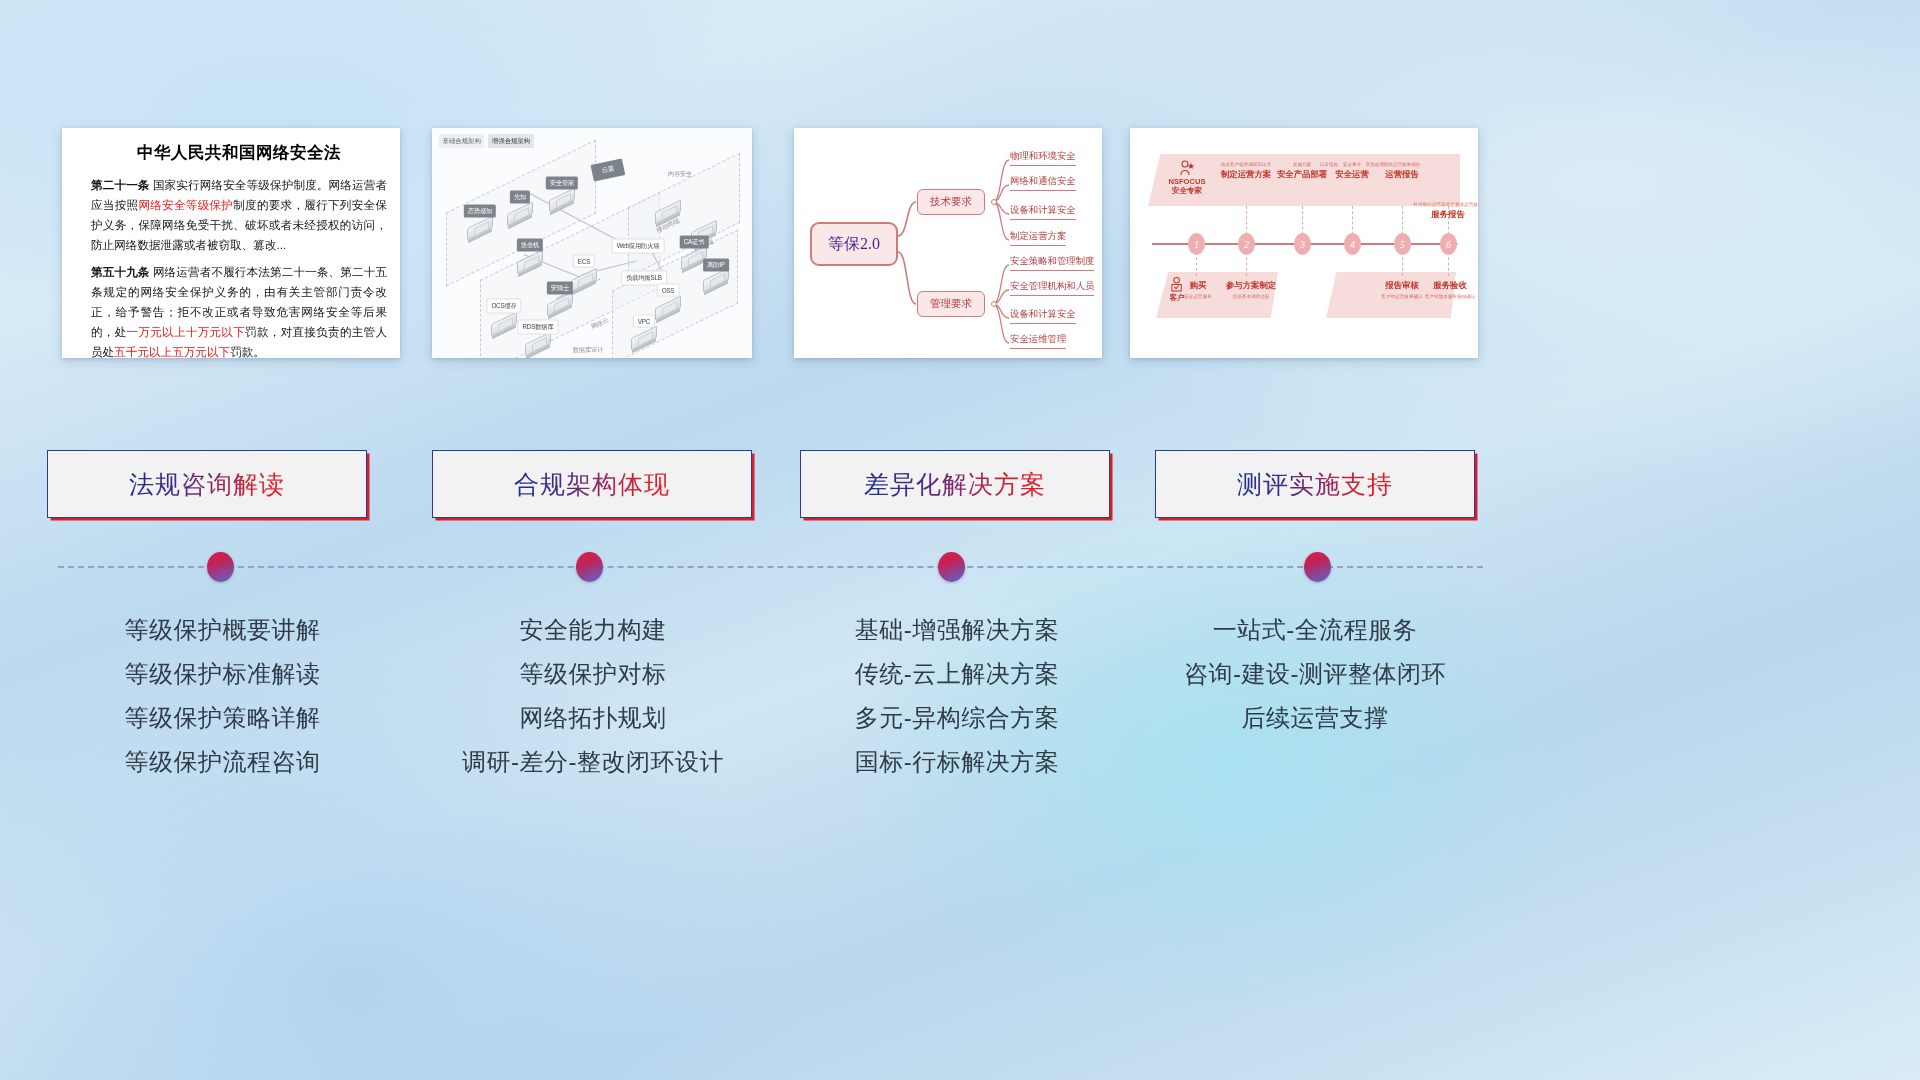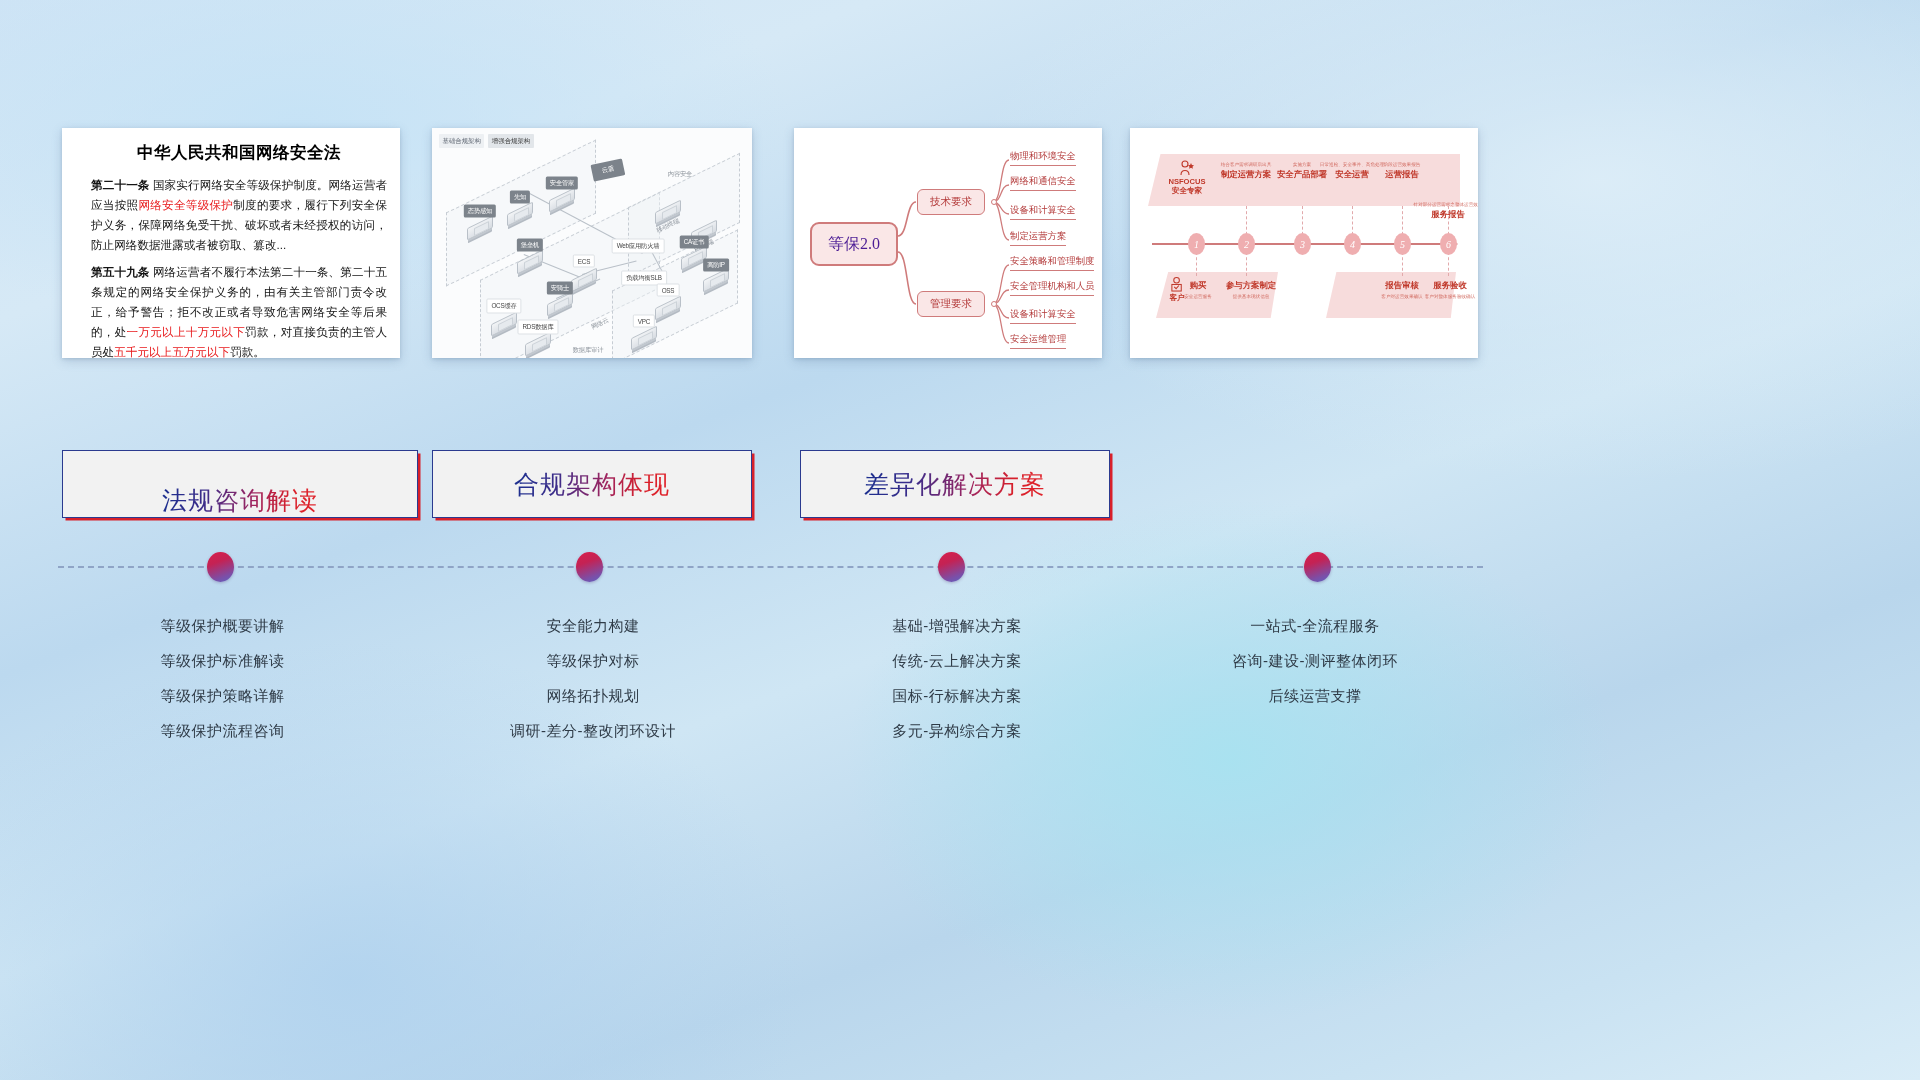--- a/index.html
+++ b/index.html
@@ -137,21 +137,21 @@
     background:#f2f2f2; border:1.6px solid #2b3a8f;
     box-shadow: 3px 3px 0 -0.5px #d8202a;
     display:flex; align-items:center; justify-content:center;
   }
   .head-box .txt {
     font-size:25px; font-weight:500; letter-spacing:1px;
     background:linear-gradient(95deg,#1a2f8f 0%, #3d2d8a 28%, #9c2460 58%, #d8202a 82%, #e1242c 100%);
     -webkit-background-clip:text; background-clip:text;
     -webkit-text-fill-color:transparent; color:transparent;
   }
-  .hb1 { left:62px;   width:356px;align-items:flex-end; }
+  .hb1 { left:47px;   width:320px; }
   .hb2 { left:432px;  width:320px; }
   .hb3 { left:800px;  width:310px; }
   .hb4 { left:1155px; width:320px; }
 
   
   .rail {
     position:absolute; left:58px; top:566px; width:1425px; height:0;
     border-top:2.2px dashed #8fa4c6;
   }
   .rail-dot {
@@ -160,21 +160,21 @@
     box-shadow:0 1px 3px rgba(80,40,110,0.3);
   }
   .rd1 { left:207px; }
   .rd2 { left:576px; }
   .rd3 { left:938px; }
   .rd4 { left:1304px; }
 
   
   .col { position:absolute; top:608px; text-align:center; }
   .col .item {
-    font-size:15px; color:#2f3b47; line-height:1; padding:10px 0;
+    font-size:24px; color:#2f3b47; line-height:1; padding:10px 0;
     letter-spacing:0.5px; white-space:nowrap;
   }
   .col1 { left:40px;  width:365px; }
   .col2 { left:412px; width:362px; }
   .col3 { left:778px; width:358px; }
   .col4 { left:1140px;width:350px; }
 </style>
 </head>
 <body>
 
@@ -412,20 +412,23 @@
 
   <div class="head-box hb1">
     <span class="txt">法规咨询解读</span>
   </div>
   <div class="head-box hb2">
     <span class="txt">合规架构体现</span>
   </div>
   <div class="head-box hb3">
     <span class="txt">差异化解决方案</span>
   </div>
+  <div class="head-box hb4">
+    <span class="txt">测评实施支持</span>
+  </div>
 
   <div class="rail"></div>
   <div class="rail-dot rd1"></div>
   <div class="rail-dot rd2"></div>
   <div class="rail-dot rd3"></div>
   <div class="rail-dot rd4"></div>
 
   <div class="col col1">
     <div class="item">等级保护概要讲解</div>
     <div class="item">等级保护标准解读</div>
@@ -434,22 +437,22 @@
   </div>
   <div class="col col2">
     <div class="item">安全能力构建</div>
     <div class="item">等级保护对标</div>
     <div class="item">网络拓扑规划</div>
     <div class="item">调研-差分-整改闭环设计</div>
   </div>
   <div class="col col3">
     <div class="item">基础-增强解决方案</div>
     <div class="item">传统-云上解决方案</div>
+    <div class="item">多元-异构综合方案</div>
     <div class="item">国标-行标解决方案</div>
-    <div class="item">多元-异构综合方案</div>
   </div>
   <div class="col col4">
     <div class="item">一站式-全流程服务</div>
     <div class="item">咨询-建设-测评整体闭环</div>
     <div class="item">后续运营支撑</div>
   </div>
 
 </div>
 
 </body></html>

